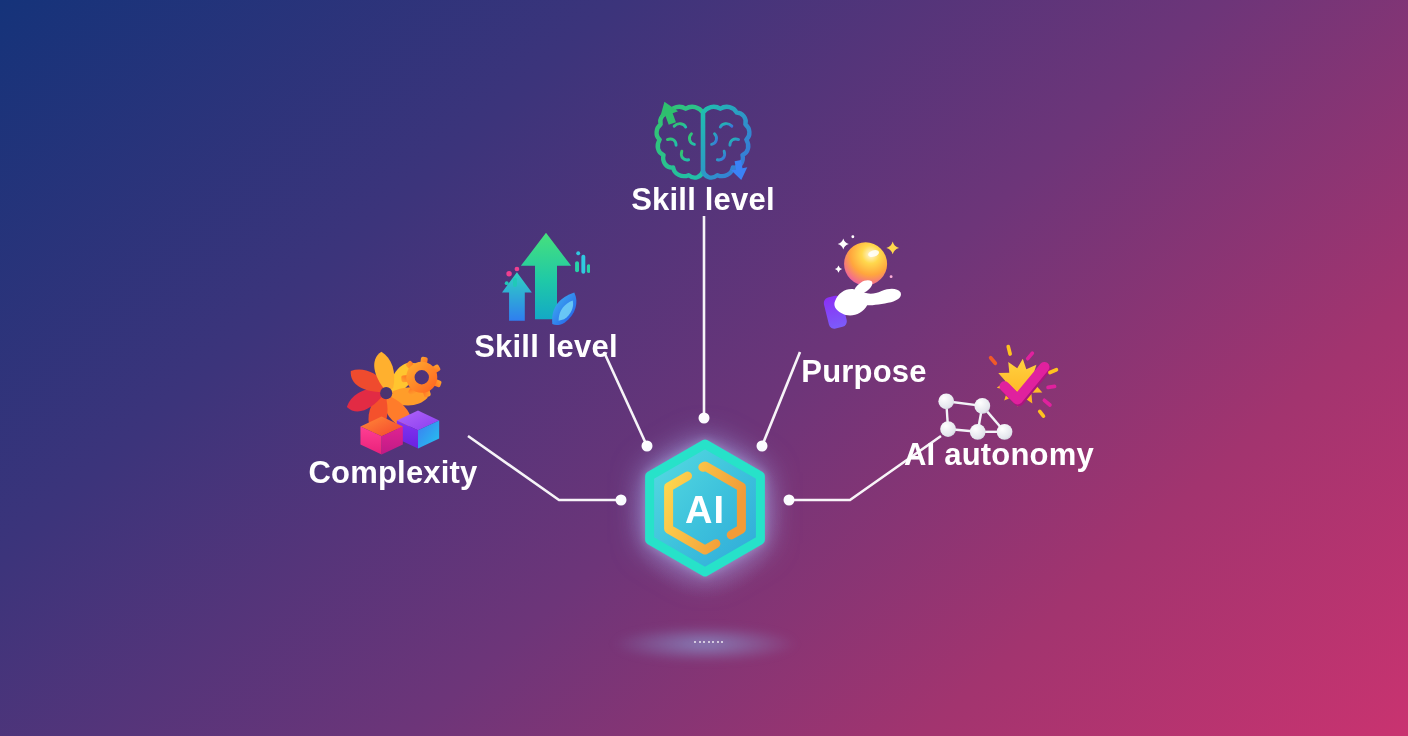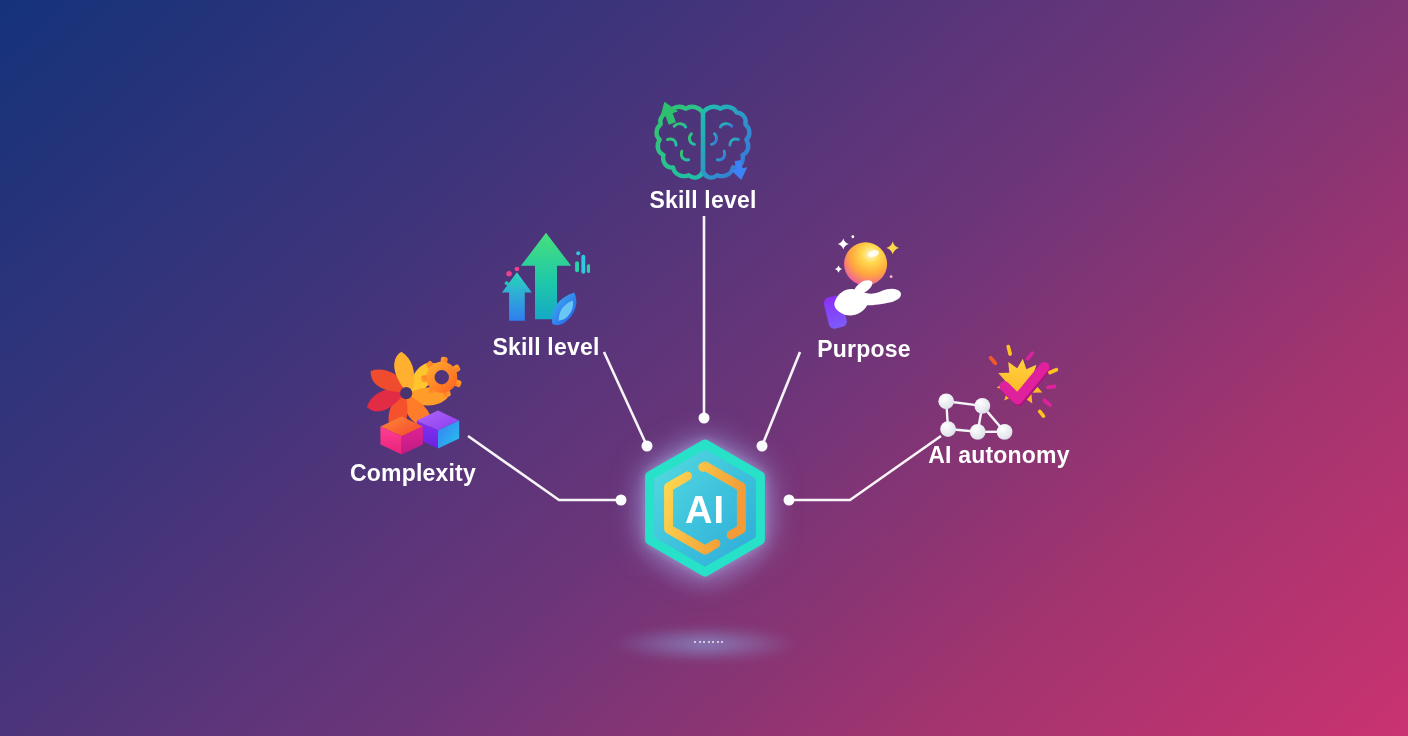--- a/index.html
+++ b/index.html
@@ -20,30 +20,30 @@
   }
   .floor-dots{position:absolute;left:694px;top:641px;display:flex;gap:2.5px;opacity:.85;}
   .floor-dots span{width:2px;height:2px;border-radius:50%;background:#fff;display:block;}
   .connectors{position:absolute;left:0;top:0;pointer-events:none;}
   .hexagon{
     position:absolute;left:639px;top:438px;
     filter:drop-shadow(0 0 16px rgba(165,175,250,.55)) drop-shadow(0 0 4px rgba(200,230,255,.35));
   }
   .node{position:absolute;display:flex;flex-direction:column;align-items:center;}
   .node-label{
-    color:#ffffff;font-size:23px;font-weight:600;letter-spacing:.2px;
+    color:#ffffff;font-size:31px;font-weight:600;letter-spacing:.2px;
     line-height:26px;white-space:nowrap;text-align:left;
   }
-  .n-complexity{left:338px;top:350px;width:150px;}
+  .n-complexity{left:318px;top:350px;width:150px;}
   .n-complexity .node-label{margin-top:-2px;}
   .n-arrows{left:481px;top:228px;width:130px;}
   .n-arrows .node-label{margin-top:2px;}
   .n-brain{left:633px;top:96px;width:140px;}
   .n-brain .node-label{margin-top:0;}
-  .n-purpose{left:799px;top:232px;width:130px;}
+  .n-purpose{left:799px;top:232px;width:130px;gap:23px;}
   .n-purpose .node-label{margin-top:-6px;}
   .n-autonomy{left:924px;top:342px;width:150px;}
   .n-autonomy .node-label{margin-top:0;}
 </style>
 </head>
 <body>
 
 <div class="canvas">
 
   <div class="center-glow"></div>

